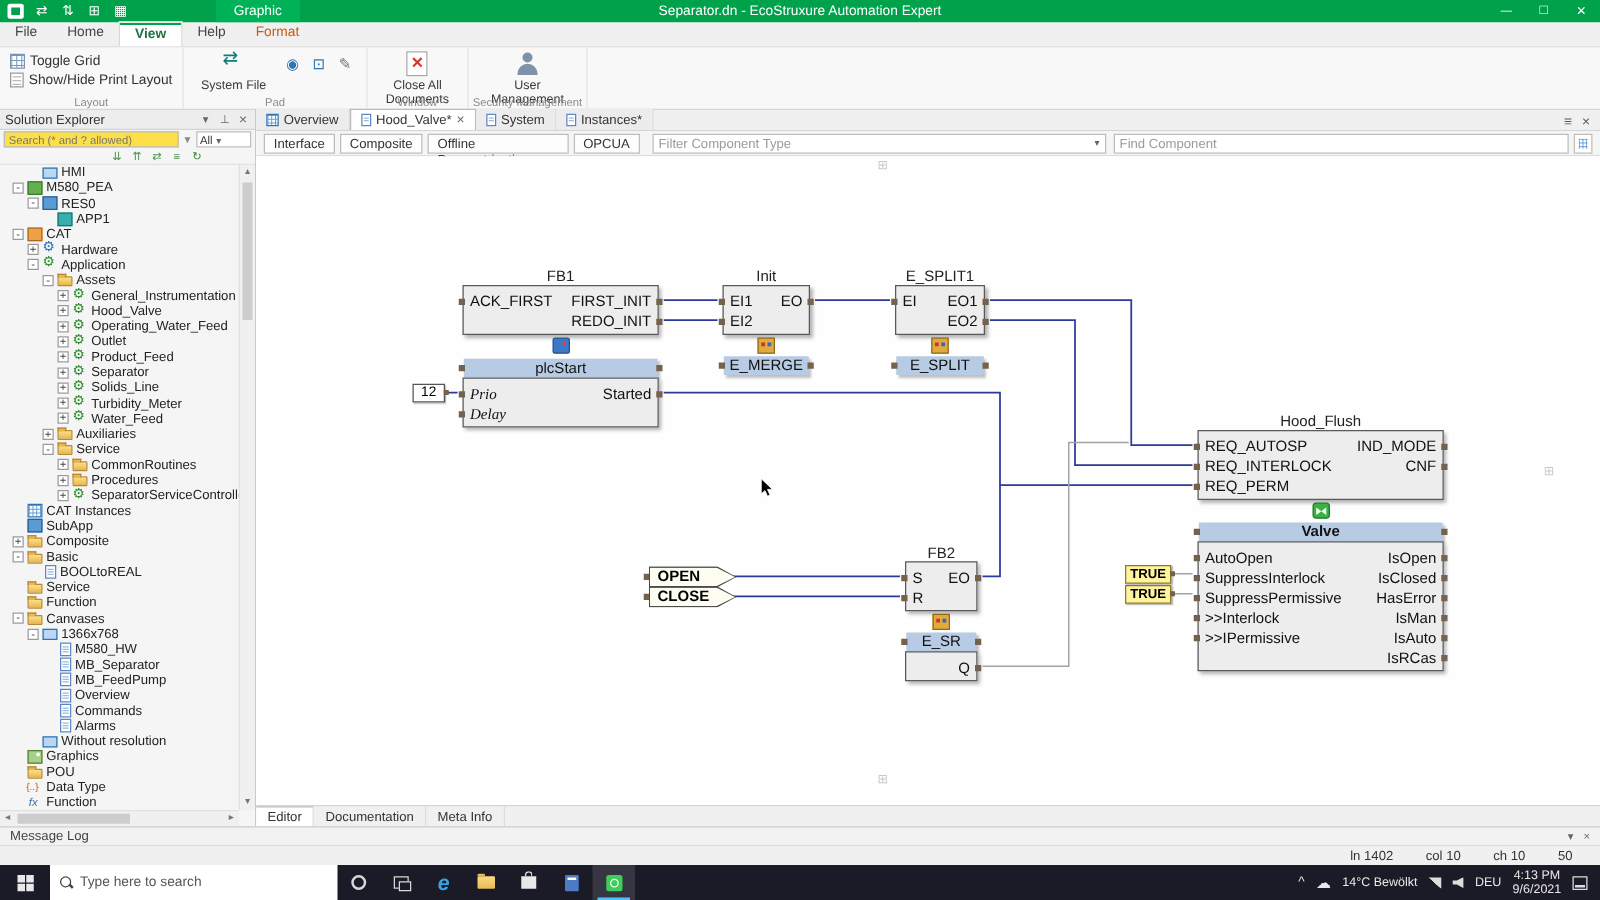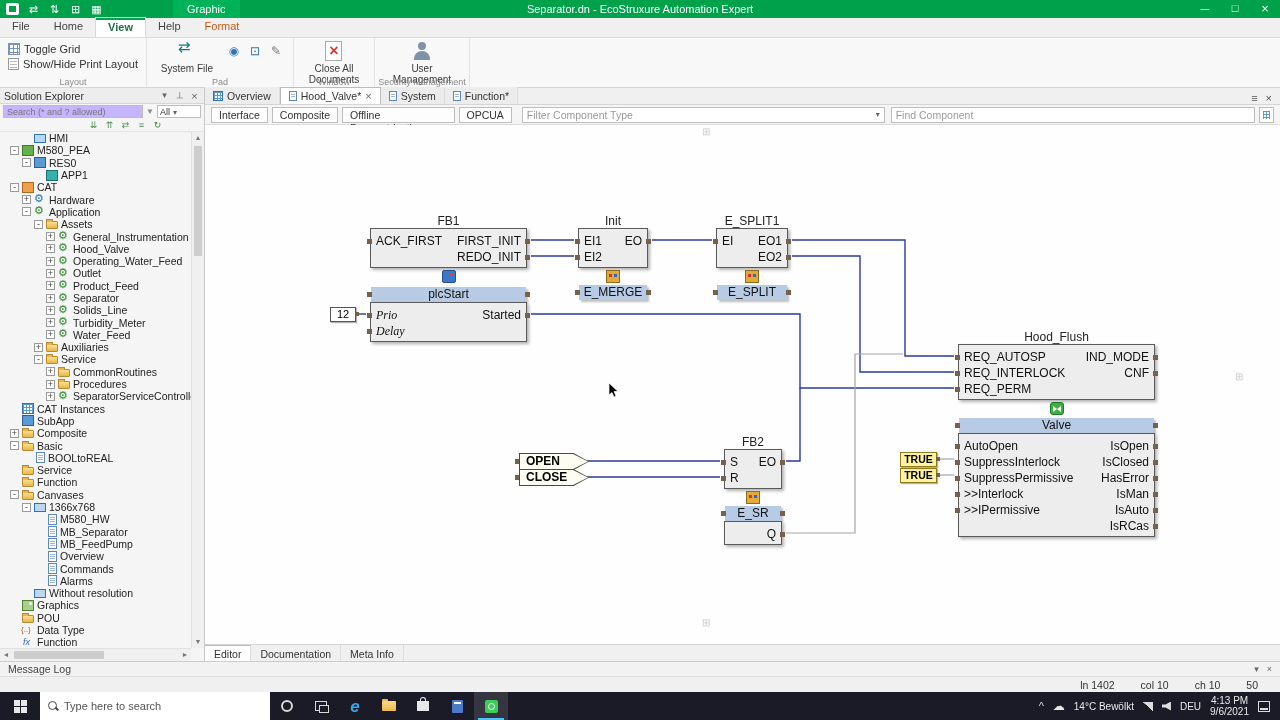--- a/index.html
+++ b/index.html
@@ -51,21 +51,21 @@
   .user-icon::after{content:"";position:absolute;left:2px;top:10px;width:16px;height:9px;border-radius:8px 8px 0 0;background:#7E92A8;}
   
   .explorer{position:absolute;left:0;top:88px;width:205px;height:573px;background:#F5F5F5;border-right:1px solid #C9C9C9;font-size:11px;color:#333;}
   .pnl-header{height:16px;background:#EDEDED;border-bottom:1px solid #D5D5D5;display:flex;align-items:center;padding:0 4px;font-size:10.5px;}
   .pnl-hicons{margin-left:auto;display:flex;gap:4px;color:#666;}
   .pnl-hicons span{width:11px;text-align:center;font-size:9px;}
   .hic-down::before{content:"▾";}
   .hic-pin::before{content:"⊤";display:inline-block;transform:rotate(180deg);}
   .hic-close::before{content:"×";font-size:11px;}
   .searchrow{height:15px;display:flex;align-items:center;gap:2px;padding:1px 3px;background:#F5F5F5;}
-  .searchrow input{flex:1;height:13px;border:1px solid #BDBDBD;font-size:9px;padding:0 3px;font-family:"Liberation Sans",sans-serif;color:#444;background:#c4b5fd;min-width:0;}
+  .searchrow input{flex:1;height:13px;border:1px solid #BDBDBD;font-size:9px;padding:0 3px;font-family:"Liberation Sans",sans-serif;color:#444;background:#fde047;min-width:0;}
   .funnel-icon{width:10px;height:10px;position:relative;}
   .funnel-icon::before{content:"▼";font-size:8px;color:#8A8A8A;position:absolute;top:0;left:1px;}
   .scope-dd{display:flex;align-items:center;border:1px solid #BDBDBD;background:#fff;height:13px;padding:0 2px;font-size:9px;gap:3px;width:44px;}
   .scope-dd .dda::before{content:"▾";font-size:8px;color:#666;margin-left:auto;}
   .iconrow{height:13px;display:flex;align-items:center;gap:5px;padding:0 4px 0 88px;border-bottom:1px solid #E2E2E2;color:#4F8F4F;font-size:9px;}
   .iconrow span{width:11px;text-align:center;}
   .tree{position:absolute;left:0;top:44px;bottom:13px;right:13px;overflow:hidden;background:#F5F5F5;}
   .trow{height:12.3px;display:flex;align-items:center;white-space:nowrap;font-size:10.5px;color:#222;}
   .trow[data-depth="1"]{padding-left:10px;}
   .trow[data-depth="2"]{padding-left:22px;}
@@ -571,21 +571,21 @@
       <span class="dticon page"></span>
       <span>Hood_Valve*</span>
       <span class="tclose"></span>
     </div>
     <div class="dtab">
       <span class="dticon page"></span>
       <span>System</span>
     </div>
     <div class="dtab">
       <span class="dticon page"></span>
-      <span>Function*</span>
+      <span>Instances*</span>
     </div>
     <div class="dt-right">
       <span class="dtr-menu"></span>
       <span class="dtr-close"></span>
     </div>
   </div>
 
   <div class="edtoolbar">
     <span class="tbtn">Interface</span>
     <span class="tbtn">Composite</span>
@@ -727,21 +727,21 @@
         <div class="prow l"><span>REQ_AUTOSP</span></div>
             <div class="prow l"><span>REQ_INTERLOCK</span></div>
             <div class="prow l"><span>REQ_PERM</span></div>
           </div>
         <div class="pcol r">
 
         <div class="prow r"><span>IND_MODE</span></div>
             <div class="prow r"><span>CNF</span></div>
           </div>
       </div>
-      <div class="neck" style="height:33px;">
+      <div class="neck" style="height:33px;font-weight:bold;">
         <span class="blk-icon valve-icon"></span>
         <div class="typelabel">Valve</div>
       </div>
       <div class="bbox" style="height:104px;">
         <div class="pcol l">
 
         <div class="prow l"><span>AutoOpen</span></div>
             <div class="prow l"><span>SuppressInterlock</span></div>
             <div class="prow l"><span>SuppressPermissive</span></div>
             <div class="prow l"><span>&gt;&gt;Interlock</span></div>

